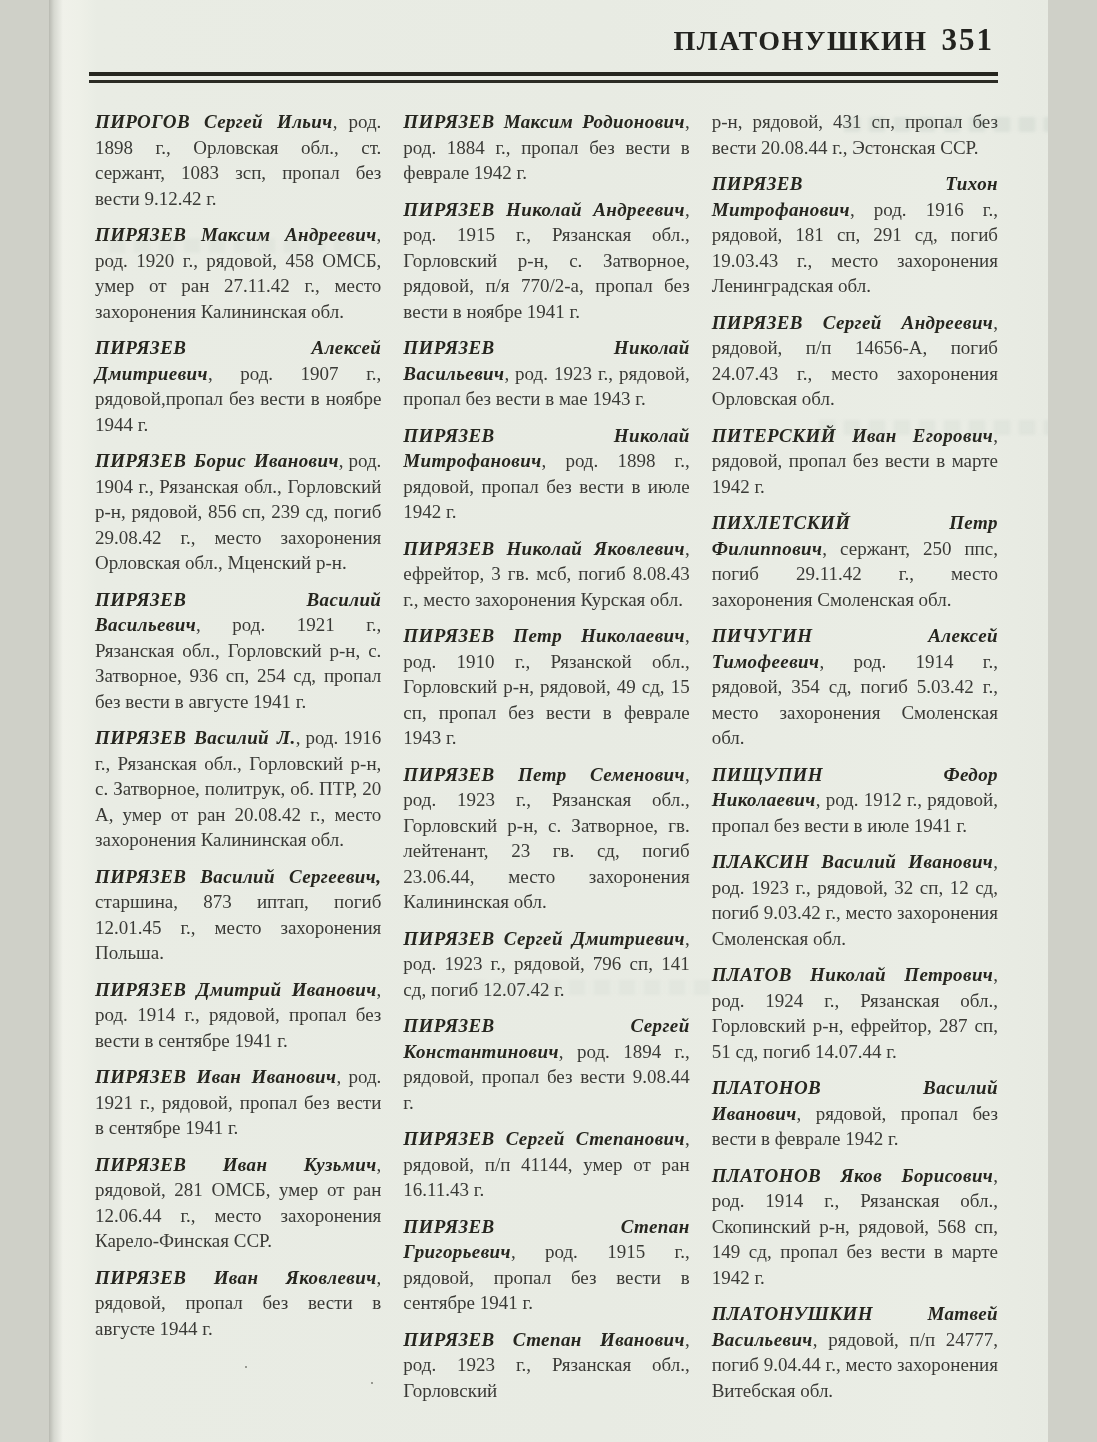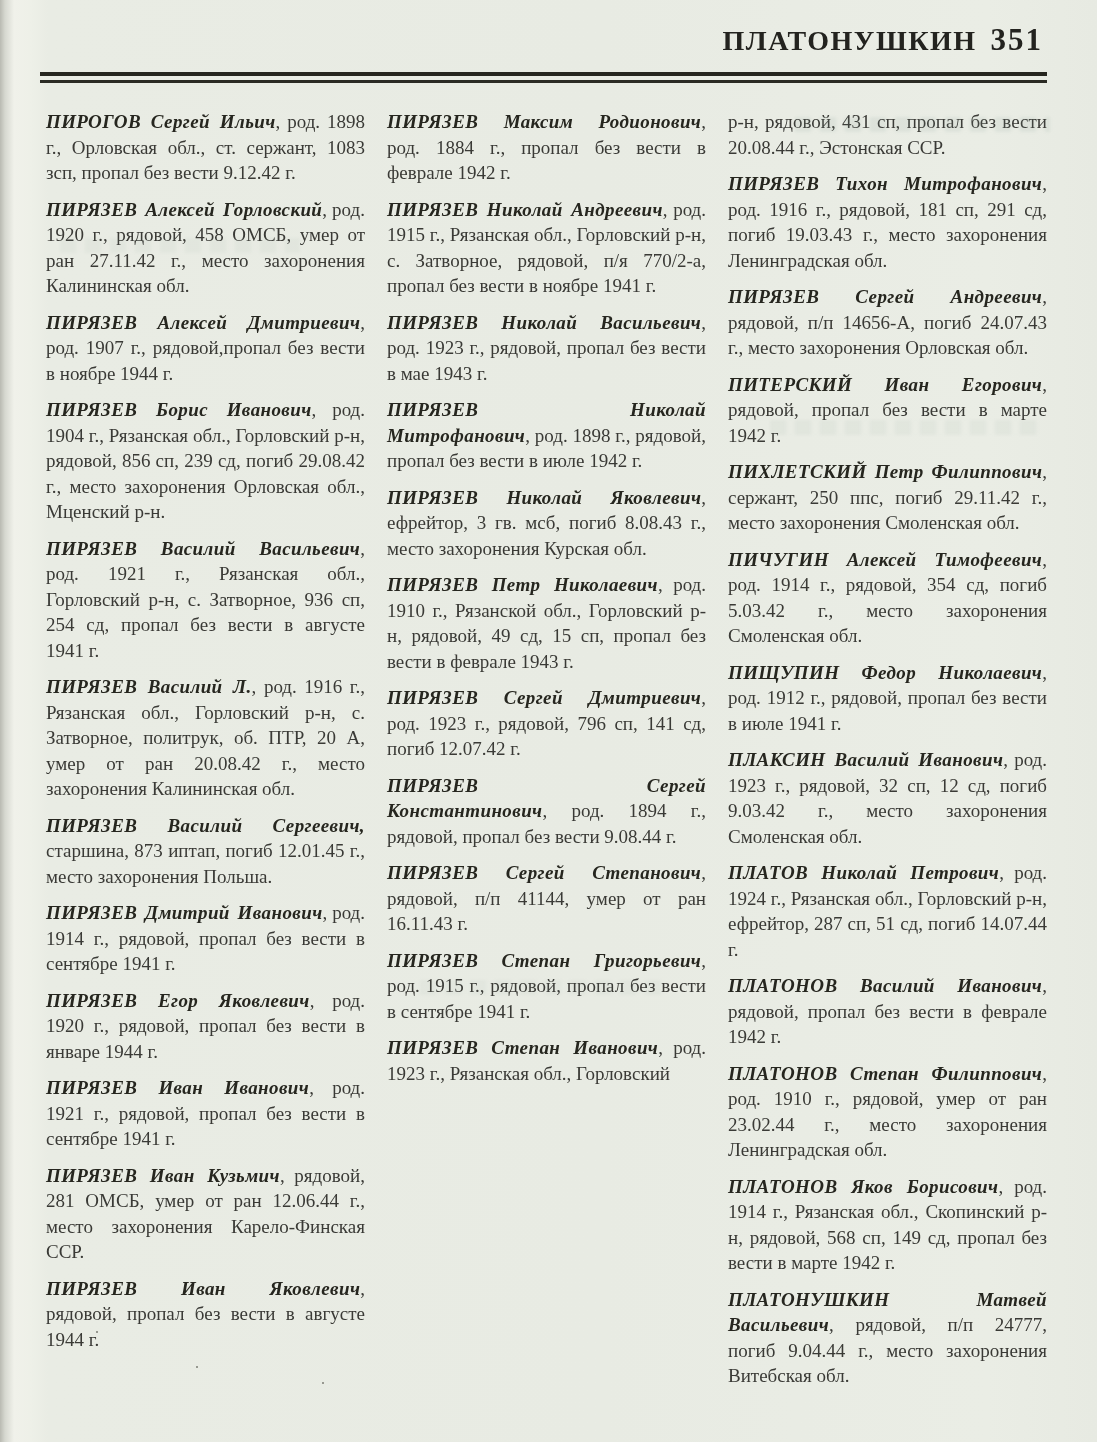--- a/index.html
+++ b/index.html
@@ -1,18 +1,18 @@
 <!DOCTYPE html>
 <html lang="ru"><head>
 <meta charset="utf-8">
 <style>
   html, body { margin: 0; padding: 0; background: #cfd0c8; }
   .page {
     position: relative;
-    width: 1097px;
+    width: 999px;
     height: 1442px;
     margin: 0 auto;
     overflow: hidden;
     background:
       linear-gradient(90deg,
         #b9bab2 0px, #d6d8d0 5px, #f0f1ea 14px, #eef0e8 30px,
         #e9ece4 48px, #e8ebe3 55%, #eaede5 90%, #e7eae2 100%);
     color: #343431;
     font-family: "Liberation Serif", "DejaVu Serif", serif;
   }
@@ -92,54 +92,53 @@
 
   <div class="header">
     <span>ПЛАТОНУШКИН</span><span class="pagenum">351</span>
   </div>
 
   <div class="rule"></div>
 
   <div class="columns">
     <div class="col">
         <p class="entry"><b class="entry-name">ПИРОГОВ Сергей Ильич</b><span>, род. 1898 г., Орловская обл., ст. сержант, 1083 зсп, пропал без вести 9.12.42 г.</span></p>
-        <p class="entry"><b class="entry-name">ПИРЯЗЕВ Алексей Горловский</b><span>, род. 1920 г., рядовой, 458 ОМСБ, умер от ран 27.11.42 г., место захоронения Калининская обл.</span></p>
+        <p class="entry"><b class="entry-name">ПИРЯЗЕВ Максим Андреевич</b><span>, род. 1920 г., рядовой, 458 ОМСБ, умер от ран 27.11.42 г., место захоронения Калининская обл.</span></p>
         <p class="entry"><b class="entry-name">ПИРЯЗЕВ Алексей Дмитриевич</b><span>, род. 1907 г., рядовой,пропал без вести в ноябре 1944 г.</span></p>
         <p class="entry"><b class="entry-name">ПИРЯЗЕВ Борис Иванович</b><span>, род. 1904 г., Рязанская обл., Горловский р-н, рядовой, 856 сп, 239 сд, погиб 29.08.42 г., место захоронения Орловская обл., Мценский р-н.</span></p>
         <p class="entry"><b class="entry-name">ПИРЯЗЕВ Василий Васильевич</b><span>, род. 1921 г., Рязанская обл., Горловский р-н, с. Затворное, 936 сп, 254 сд, пропал без вести в августе 1941 г.</span></p>
         <p class="entry"><b class="entry-name">ПИРЯЗЕВ Василий Л.</b><span>, род. 1916 г., Рязанская обл., Горловский р-н, с. Затворное, политрук, об. ПТР, 20 А, умер от ран 20.08.42 г., место захоронения Калининская обл.</span></p>
         <p class="entry"><b class="entry-name">ПИРЯЗЕВ Василий Сергеевич,</b><span> старшина, 873 иптап, погиб 12.01.45 г., место захоронения Польша.</span></p>
         <p class="entry"><b class="entry-name">ПИРЯЗЕВ Дмитрий Иванович</b><span>, род. 1914 г., рядовой, пропал без вести в сентябре 1941 г.</span></p>
-        <p class="entry"><b class="entry-name">ПИРЯЗЕВ Егор Яковлевич</b><span>, род. 1920 г., рядовой, пропал без вести в январе 1944 г.</span></p>
         <p class="entry"><b class="entry-name">ПИРЯЗЕВ Иван Иванович</b><span>, род. 1921 г., рядовой, пропал без вести в сентябре 1941 г.</span></p>
         <p class="entry"><b class="entry-name">ПИРЯЗЕВ Иван Кузьмич</b><span>, рядовой, 281 ОМСБ, умер от ран 12.06.44 г., место захоронения Карело-Финская ССР.</span></p>
         <p class="entry"><b class="entry-name">ПИРЯЗЕВ Иван Яковлевич</b><span>, рядовой, пропал без вести в августе 1944 г.</span></p>
       </div>
     <div class="col">
         <p class="entry"><b class="entry-name">ПИРЯЗЕВ Максим Родионович</b><span>, род. 1884 г., пропал без вести в феврале 1942 г.</span></p>
         <p class="entry"><b class="entry-name">ПИРЯЗЕВ Николай Андреевич</b><span>, род. 1915 г., Рязанская обл., Горловский р-н, с. Затворное, рядовой, п/я 770/2-а, пропал без вести в ноябре 1941 г.</span></p>
         <p class="entry"><b class="entry-name">ПИРЯЗЕВ Николай Васильевич</b><span>, род. 1923 г., рядовой, пропал без вести в мае 1943 г.</span></p>
         <p class="entry"><b class="entry-name">ПИРЯЗЕВ Николай Митрофанович</b><span>, род. 1898 г., рядовой, пропал без вести в июле 1942 г.</span></p>
         <p class="entry"><b class="entry-name">ПИРЯЗЕВ Николай Яковлевич</b><span>, ефрейтор, 3 гв. мсб, погиб 8.08.43 г., место захоронения Курская обл.</span></p>
         <p class="entry"><b class="entry-name">ПИРЯЗЕВ Петр Николаевич</b><span>, род. 1910 г., Рязанской обл., Горловский р-н, рядовой, 49 сд, 15 сп, пропал без вести в феврале 1943 г.</span></p>
+        <p class="entry"><b class="entry-name">ПИРЯЗЕВ Петр Семенович</b><span>, род. 1923 г., Рязанская обл., Горловский р-н, с. Затворное, гв. лейтенант, 23 гв. сд, погиб 23.06.44, место захоронения Калининская обл.</span></p>
         <p class="entry"><b class="entry-name">ПИРЯЗЕВ Сергей Дмитриевич</b><span>, род. 1923 г., рядовой, 796 сп, 141 сд, погиб 12.07.42 г.</span></p>
         <p class="entry"><b class="entry-name">ПИРЯЗЕВ Сергей Константинович</b><span>, род. 1894 г., рядовой, пропал без вести 9.08.44 г.</span></p>
         <p class="entry"><b class="entry-name">ПИРЯЗЕВ Сергей Степанович</b><span>, рядовой, п/п 41144, умер от ран 16.11.43 г.</span></p>
         <p class="entry"><b class="entry-name">ПИРЯЗЕВ Степан Григорьевич</b><span>, род. 1915 г., рядовой, пропал без вести в сентябре 1941 г.</span></p>
         <p class="entry"><b class="entry-name">ПИРЯЗЕВ Степан Иванович</b><span>, род. 1923 г., Рязанская обл., Горловский</span></p>
       </div>
     <div class="col">
         <p class="entry continuation"><span>р-н, рядовой, 431 сп, пропал без вести 20.08.44 г., Эстонская ССР.</span></p>
         <p class="entry"><b class="entry-name">ПИРЯЗЕВ Тихон Митрофанович</b><span>, род. 1916 г., рядовой, 181 сп, 291 сд, погиб 19.03.43 г., место захоронения Ленинградская обл.</span></p>
         <p class="entry"><b class="entry-name">ПИРЯЗЕВ Сергей Андреевич</b><span>, рядовой, п/п 14656-А, погиб 24.07.43 г., место захоронения Орловская обл.</span></p>
         <p class="entry"><b class="entry-name">ПИТЕРСКИЙ Иван Егорович</b><span>, рядовой, пропал без вести в марте 1942 г.</span></p>
         <p class="entry"><b class="entry-name">ПИХЛЕТСКИЙ Петр Филиппович</b><span>, сержант, 250 ппс, погиб 29.11.42 г., место захоронения Смоленская обл.</span></p>
         <p class="entry"><b class="entry-name">ПИЧУГИН Алексей Тимофеевич</b><span>, род. 1914 г., рядовой, 354 сд, погиб 5.03.42 г., место захоронения Смоленская обл.</span></p>
         <p class="entry"><b class="entry-name">ПИЩУПИН Федор Николаевич</b><span>, род. 1912 г., рядовой, пропал без вести в июле 1941 г.</span></p>
         <p class="entry"><b class="entry-name">ПЛАКСИН Василий Иванович</b><span>, род. 1923 г., рядовой, 32 сп, 12 сд, погиб 9.03.42 г., место захоронения Смоленская обл.</span></p>
         <p class="entry"><b class="entry-name">ПЛАТОВ Николай Петрович</b><span>, род. 1924 г., Рязанская обл., Горловский р-н, ефрейтор, 287 сп, 51 сд, погиб 14.07.44 г.</span></p>
         <p class="entry"><b class="entry-name">ПЛАТОНОВ Василий Иванович</b><span>, рядовой, пропал без вести в феврале 1942 г.</span></p>
-        <p class="entry"><b class="entry-name">ПЛАТОНОВ Степан Филиппович</b><span>, род. 1910 г., рядовой, умер от ран 23.02.44 г., место захоронения Ленинградская обл.</span></p>
         <p class="entry"><b class="entry-name">ПЛАТОНОВ Яков Борисович</b><span>, род. 1914 г., Рязанская обл., Скопинский р-н, рядовой, 568 сп, 149 сд, пропал без вести в марте 1942 г.</span></p>
         <p class="entry"><b class="entry-name">ПЛАТОНУШКИН Матвей Васильевич</b><span>, рядовой, п/п 24777, погиб 9.04.44 г., место захоронения Витебская обл.</span></p>
       </div>
   </div>
 </div>
 
 </body></html>

